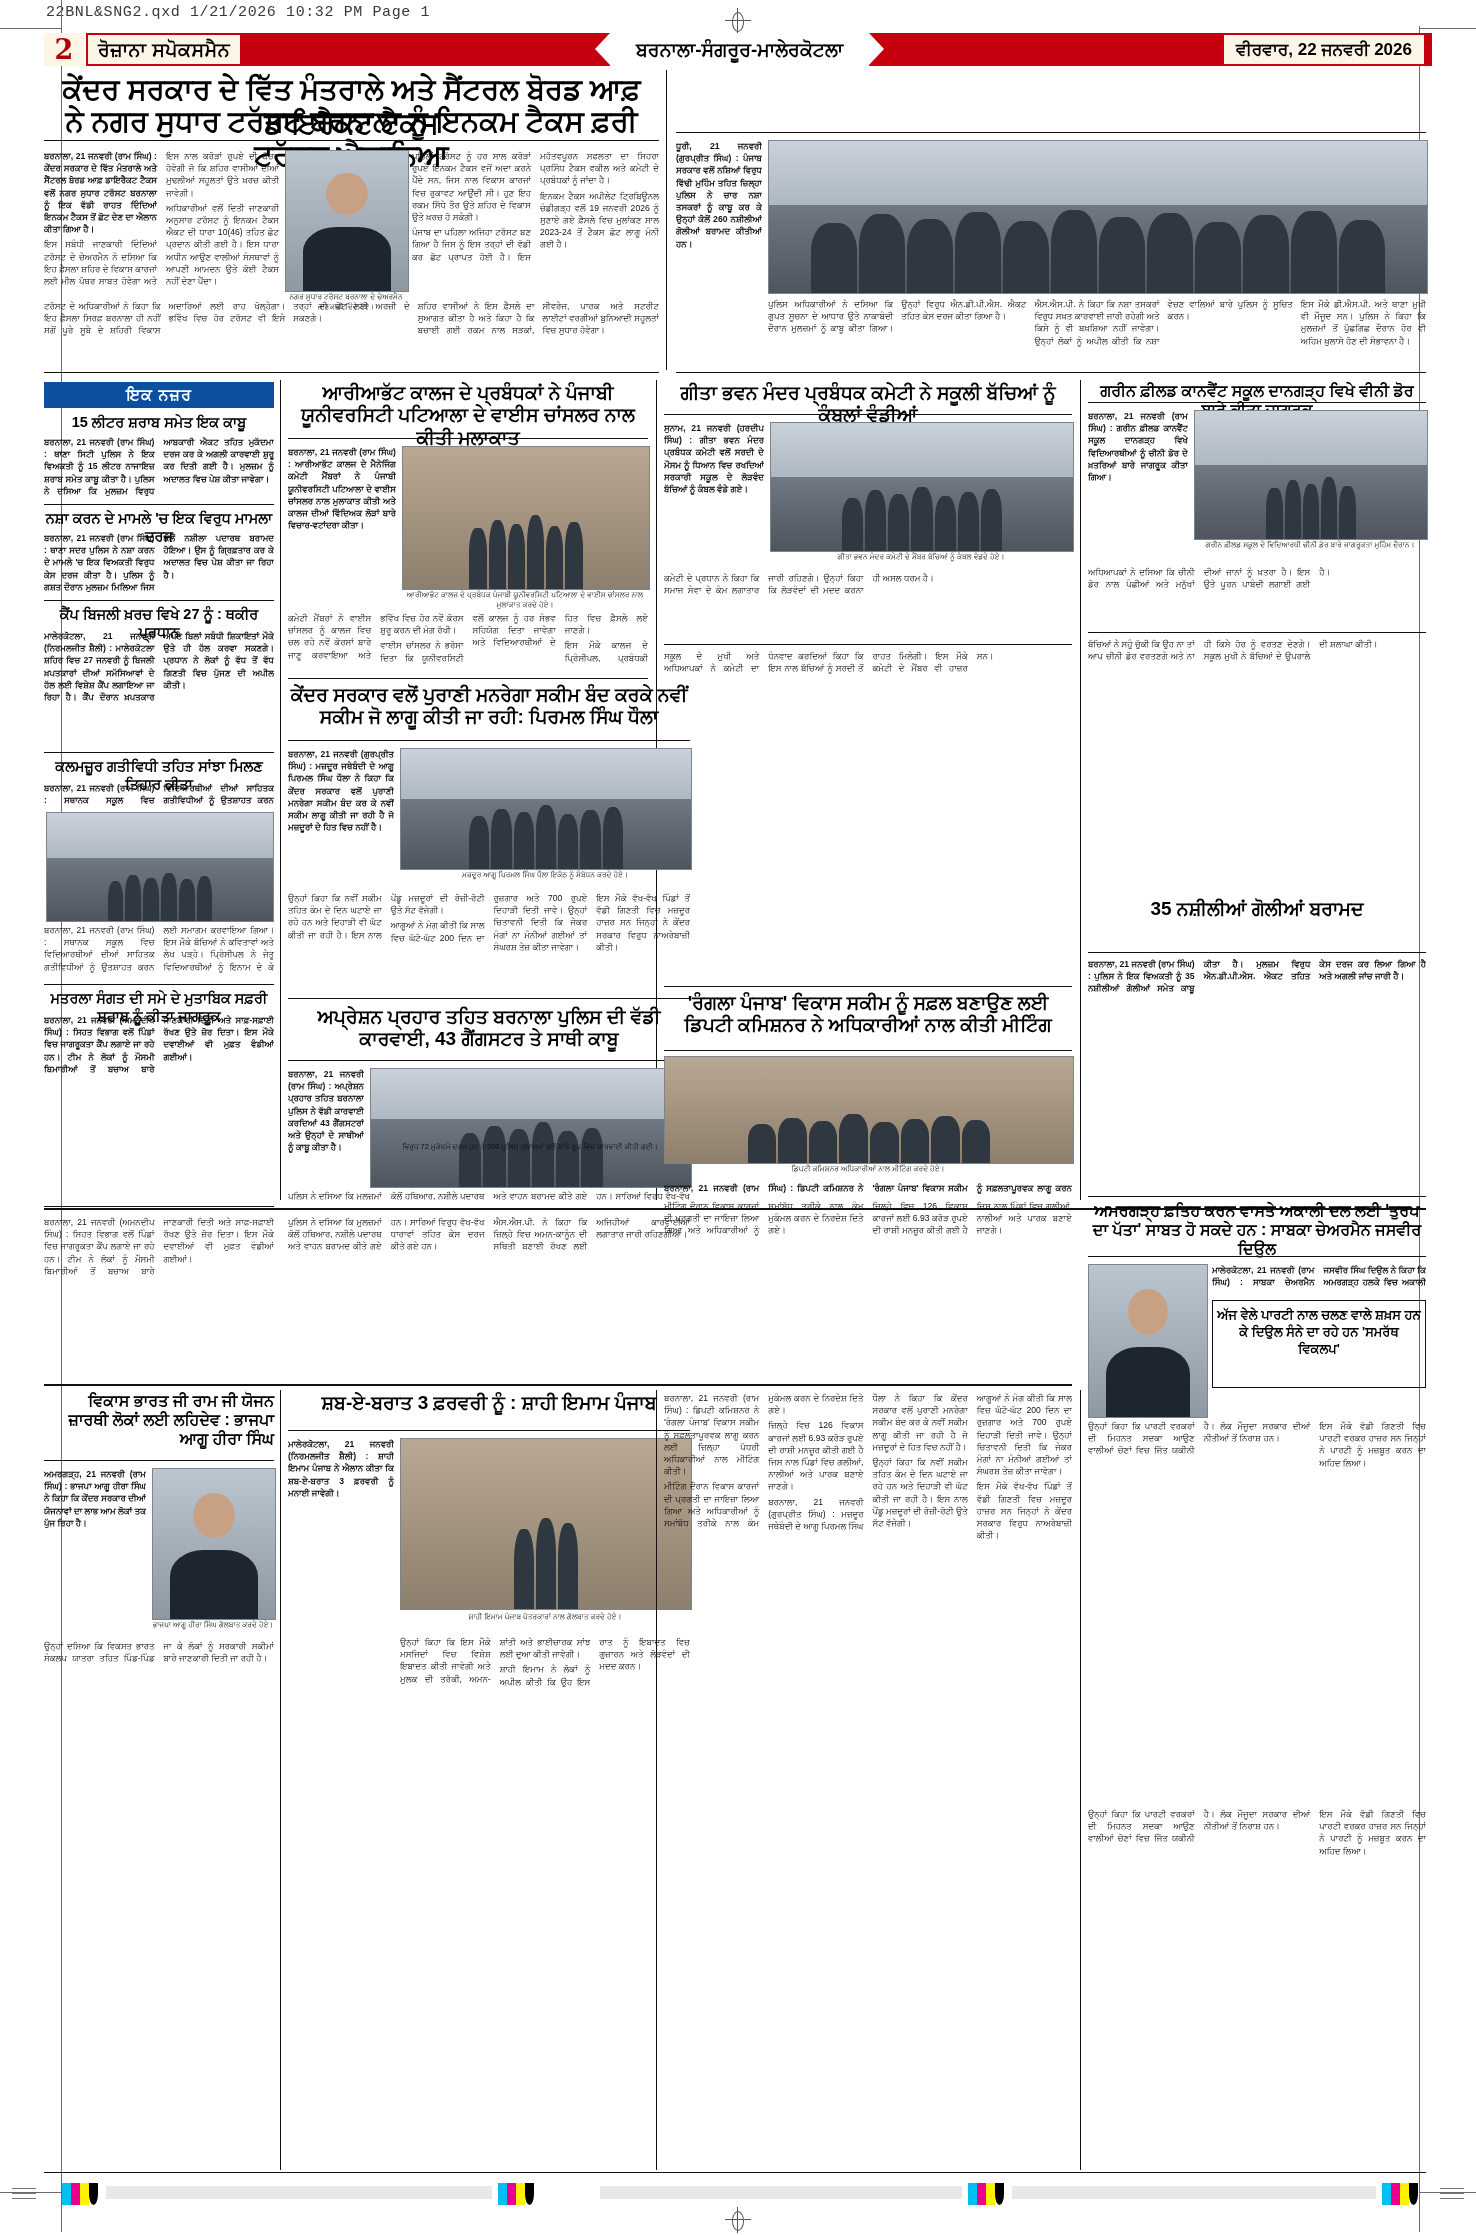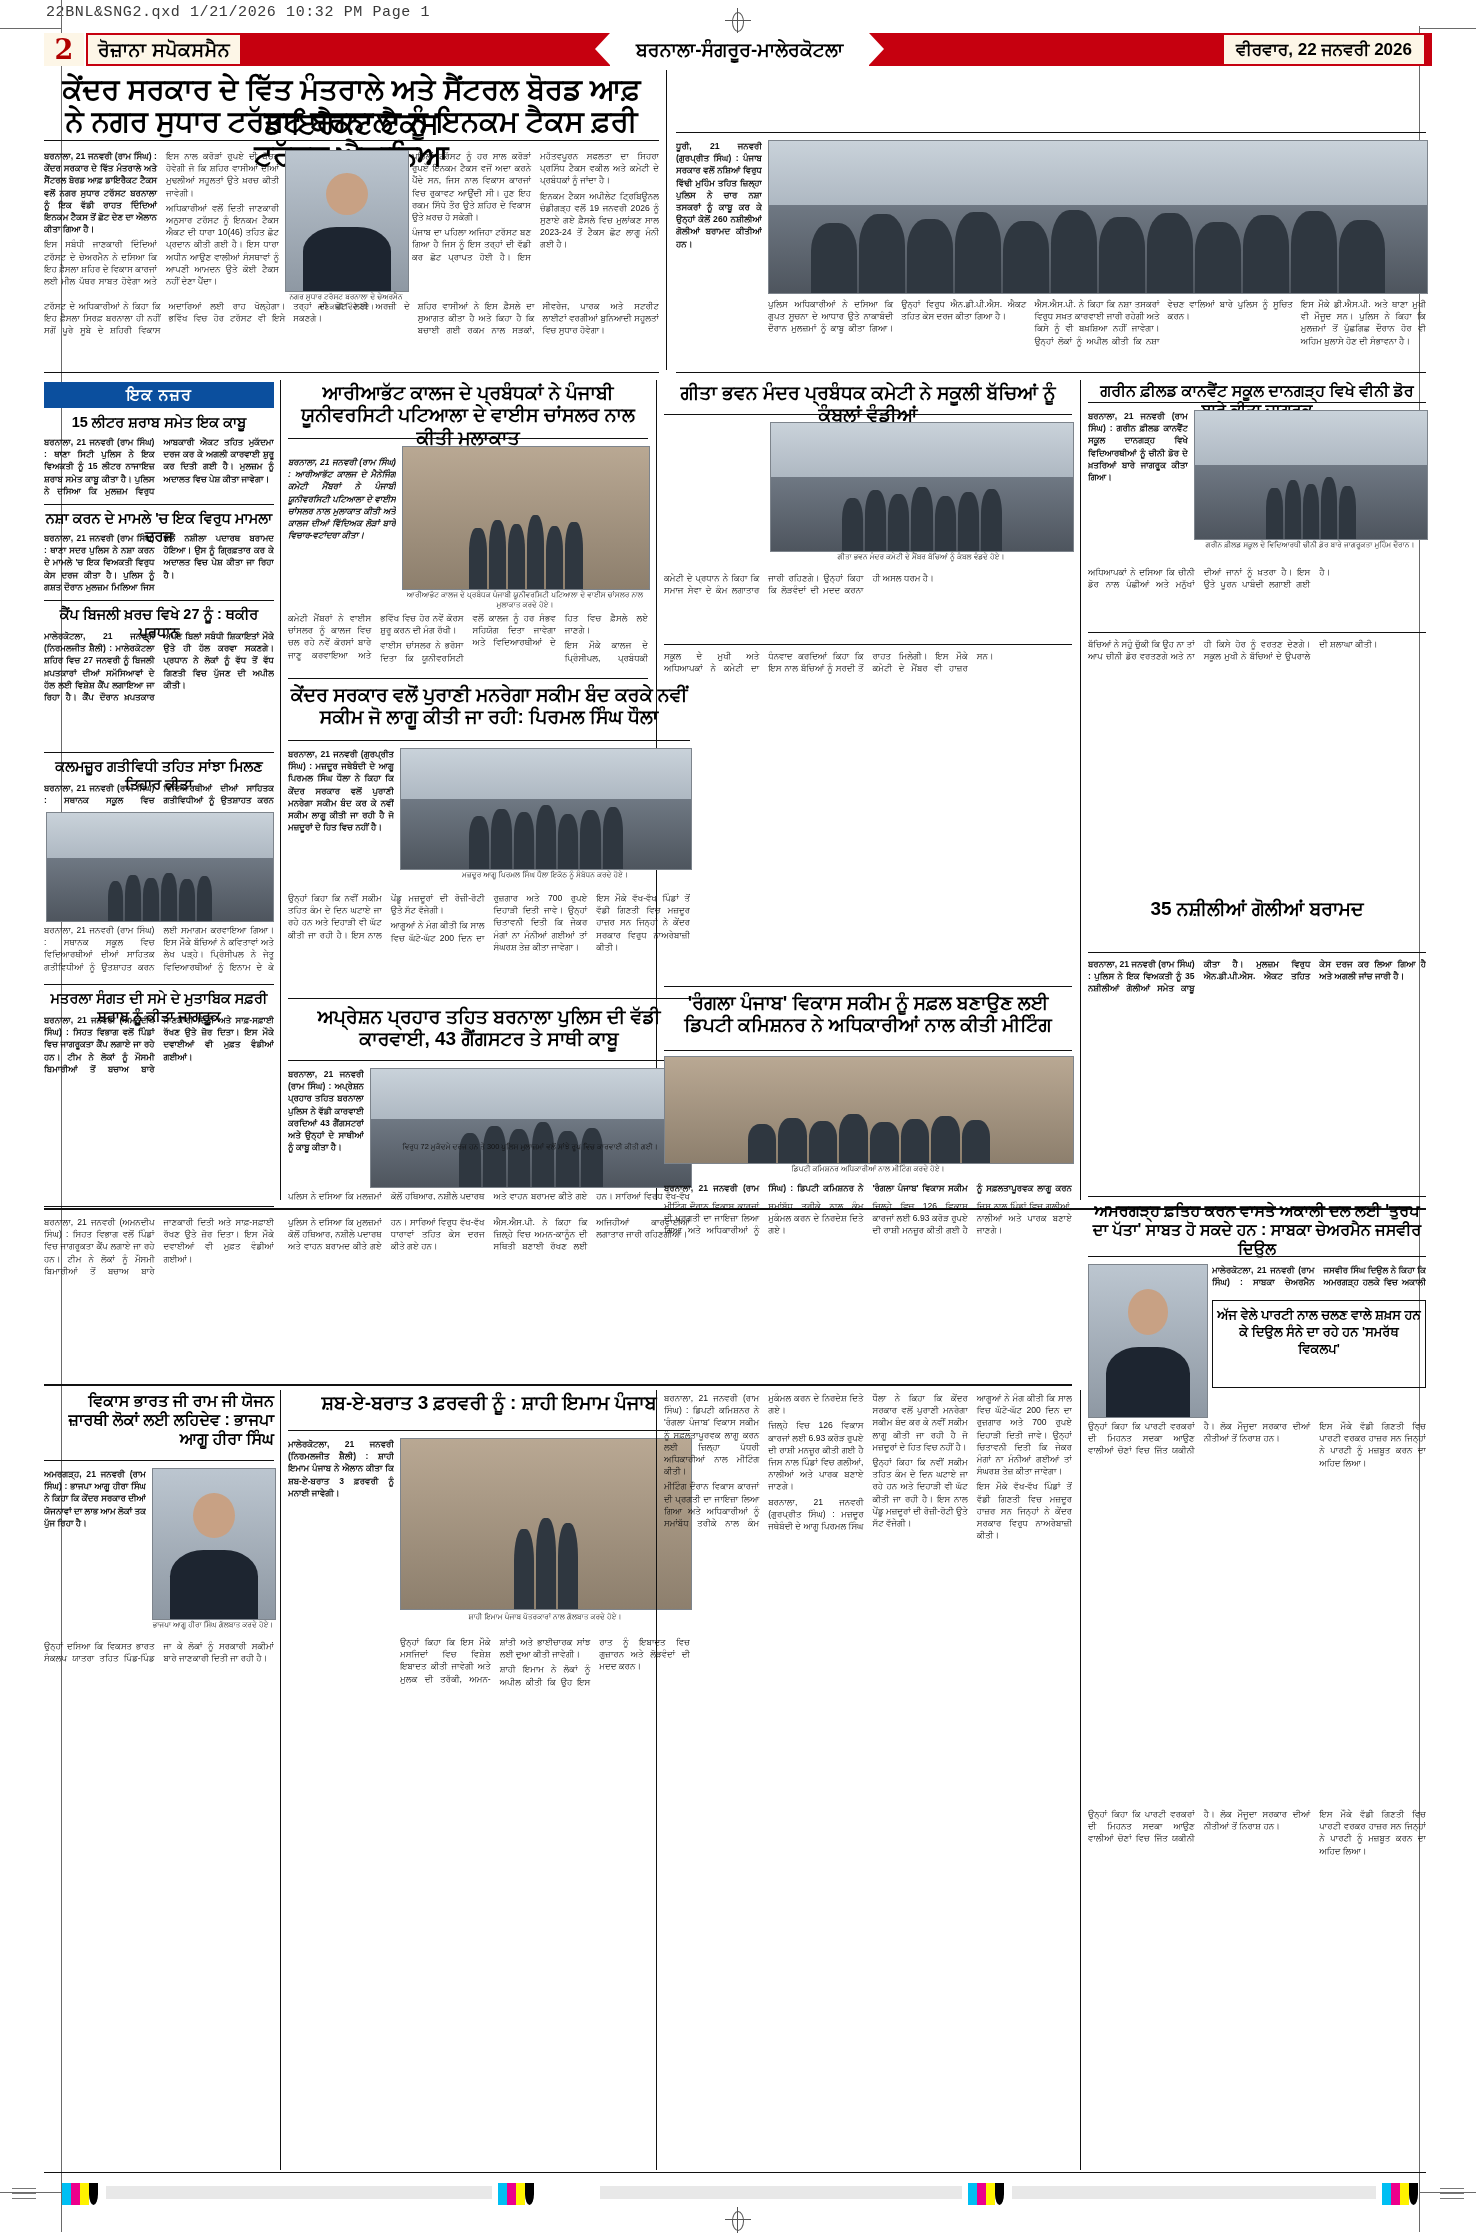--- a/index.html
+++ b/index.html
@@ -257,21 +257,21 @@
     <div class="figs">
       <span style="height:58%"></span>
         <span style="height:66%"></span>
         <span style="height:62%"></span>
       <span style="height:70%"></span>
         <span style="height:60%"></span>
         <span style="height:64%"></span>
     </div>
   </div>
   <div class="caption" style="left:402px;top:590px;width:246px;">ਆਰੀਆਭੱਟ ਕਾਲਜ ਦੇ ਪ੍ਰਬੰਧਕ ਪੰਜਾਬੀ ਯੂਨੀਵਰਸਿਟੀ ਪਟਿਆਲਾ ਦੇ ਵਾਈਸ ਚਾਂਸਲਰ ਨਾਲ ਮੁਲਾਕਾਤ ਕਰਦੇ ਹੋਏ।</div>
-  <div class="cols" id="col-a" style="left:288px;top:456px;width:108px;height:160px;column-count:1;font-style:italic;">
+  <div class="cols" id="col-a" style="left:288px;top:446px;width:108px;height:160px;column-count:1;">
       <p class="lead">ਬਰਨਾਲਾ, 21 ਜਨਵਰੀ (ਰਾਮ ਸਿੰਘ) : ਆਰੀਆਭੱਟ ਕਾਲਜ ਦੇ ਮੈਨੇਜਿੰਗ ਕਮੇਟੀ ਮੈਂਬਰਾਂ ਨੇ ਪੰਜਾਬੀ ਯੂਨੀਵਰਸਿਟੀ ਪਟਿਆਲਾ ਦੇ ਵਾਈਸ ਚਾਂਸਲਰ ਨਾਲ ਮੁਲਾਕਾਤ ਕੀਤੀ ਅਤੇ ਕਾਲਜ ਦੀਆਂ ਵਿੱਦਿਅਕ ਲੋੜਾਂ ਬਾਰੇ ਵਿਚਾਰ-ਵਟਾਂਦਰਾ ਕੀਤਾ।</p>
     </div>
   <div class="cols" id="col-b" style="left:288px;top:612px;width:360px;height:60px;column-count:4;">
       <p>ਕਮੇਟੀ ਮੈਂਬਰਾਂ ਨੇ ਵਾਈਸ ਚਾਂਸਲਰ ਨੂੰ ਕਾਲਜ ਵਿਚ ਚਲ ਰਹੇ ਨਵੇਂ ਕੋਰਸਾਂ ਬਾਰੇ ਜਾਣੂ ਕਰਵਾਇਆ ਅਤੇ ਭਵਿੱਖ ਵਿਚ ਹੋਰ ਨਵੇਂ ਕੋਰਸ ਸ਼ੁਰੂ ਕਰਨ ਦੀ ਮੰਗ ਰੱਖੀ।</p>
       <p>ਵਾਈਸ ਚਾਂਸਲਰ ਨੇ ਭਰੋਸਾ ਦਿਤਾ ਕਿ ਯੂਨੀਵਰਸਿਟੀ ਵਲੋਂ ਕਾਲਜ ਨੂੰ ਹਰ ਸੰਭਵ ਸਹਿਯੋਗ ਦਿਤਾ ਜਾਵੇਗਾ ਅਤੇ ਵਿਦਿਆਰਥੀਆਂ ਦੇ ਹਿਤ ਵਿਚ ਫ਼ੈਸਲੇ ਲਏ ਜਾਣਗੇ।</p>
       <p>ਇਸ ਮੌਕੇ ਕਾਲਜ ਦੇ ਪ੍ਰਿੰਸੀਪਲ, ਪ੍ਰਬੰਧਕੀ ਕਮੇਟੀ ਦੇ ਮੈਂਬਰ ਅਤੇ ਸਟਾਫ਼ ਮੈਂਬਰ ਵੀ ਹਾਜ਼ਰ ਸਨ। ਸਾਰਿਆਂ ਨੇ ਯੂਨੀਵਰਸਿਟੀ ਦਾ ਧੰਨਵਾਦ ਕੀਤਾ।</p>
     </div>
   <div class="rule-h" style="left:288px;top:678px;width:360px;"></div>
 
   <div class="rule-v" style="left:656px;top:380px;height:820px;"></div>
@@ -284,20 +284,23 @@
       <span style="height:56%"></span>
         <span style="height:64%"></span>
         <span style="height:60%"></span>
       <span style="height:68%"></span>
         <span style="height:58%"></span>
         <span style="height:62%"></span>
       <span style="height:66%"></span>
     </div>
   </div>
   <div class="caption" style="left:770px;top:552px;width:302px;">ਗੀਤਾ ਭਵਨ ਮੰਦਰ ਕਮੇਟੀ ਦੇ ਮੈਂਬਰ ਬੱਚਿਆਂ ਨੂੰ ਕੰਬਲ ਵੰਡਦੇ ਹੋਏ।</div>
+  <div class="cols" id="gt-a" style="left:664px;top:422px;width:100px;height:140px;column-count:1;">
+      <p class="lead">ਸੁਨਾਮ, 21 ਜਨਵਰੀ (ਹਰਦੀਪ ਸਿੰਘ) : ਗੀਤਾ ਭਵਨ ਮੰਦਰ ਪ੍ਰਬੰਧਕ ਕਮੇਟੀ ਵਲੋਂ ਸਰਦੀ ਦੇ ਮੌਸਮ ਨੂੰ ਧਿਆਨ ਵਿਚ ਰਖਦਿਆਂ ਸਰਕਾਰੀ ਸਕੂਲ ਦੇ ਲੋੜਵੰਦ ਬੱਚਿਆਂ ਨੂੰ ਕੰਬਲ ਵੰਡੇ ਗਏ।</p>
+    </div>
   <div class="cols" id="gt-b" style="left:664px;top:572px;width:408px;height:68px;column-count:4;">
       <p>ਕਮੇਟੀ ਦੇ ਪ੍ਰਧਾਨ ਨੇ ਕਿਹਾ ਕਿ ਸਮਾਜ ਸੇਵਾ ਦੇ ਕੰਮ ਲਗਾਤਾਰ ਜਾਰੀ ਰਹਿਣਗੇ। ਉਨ੍ਹਾਂ ਕਿਹਾ ਕਿ ਲੋੜਵੰਦਾਂ ਦੀ ਮਦਦ ਕਰਨਾ ਹੀ ਅਸਲ ਧਰਮ ਹੈ।</p>
     </div>
   <div class="rule-h" style="left:664px;top:644px;width:408px;"></div>
 
   <div class="rule-v" style="left:1080px;top:380px;height:820px;"></div>
   <div class="hl small" style="left:1088px;top:382px;width:338px;">ਗਰੀਨ ਫ਼ੀਲਡ ਕਾਨਵੈਂਟ ਸਕੂਲ ਦਾਨਗੜ੍ਹ ਵਿਖੇ ਵੀਨੀ ਡੋਰ ਬਾਰੇ ਕੀਤਾ ਜਾਗਰੂਕ</div>
   <div class="rule-h" style="left:1088px;top:402px;width:338px;"></div>
   <div class="cols" id="gs-a" style="left:1088px;top:410px;width:100px;height:150px;column-count:1;">
       <p class="lead">ਬਰਨਾਲਾ, 21 ਜਨਵਰੀ (ਰਾਮ ਸਿੰਘ) : ਗਰੀਨ ਫ਼ੀਲਡ ਕਾਨਵੈਂਟ ਸਕੂਲ ਦਾਨਗੜ੍ਹ ਵਿਖੇ ਵਿਦਿਆਰਥੀਆਂ ਨੂੰ ਚੀਨੀ ਡੋਰ ਦੇ ਖ਼ਤਰਿਆਂ ਬਾਰੇ ਜਾਗਰੂਕ ਕੀਤਾ ਗਿਆ।</p>

